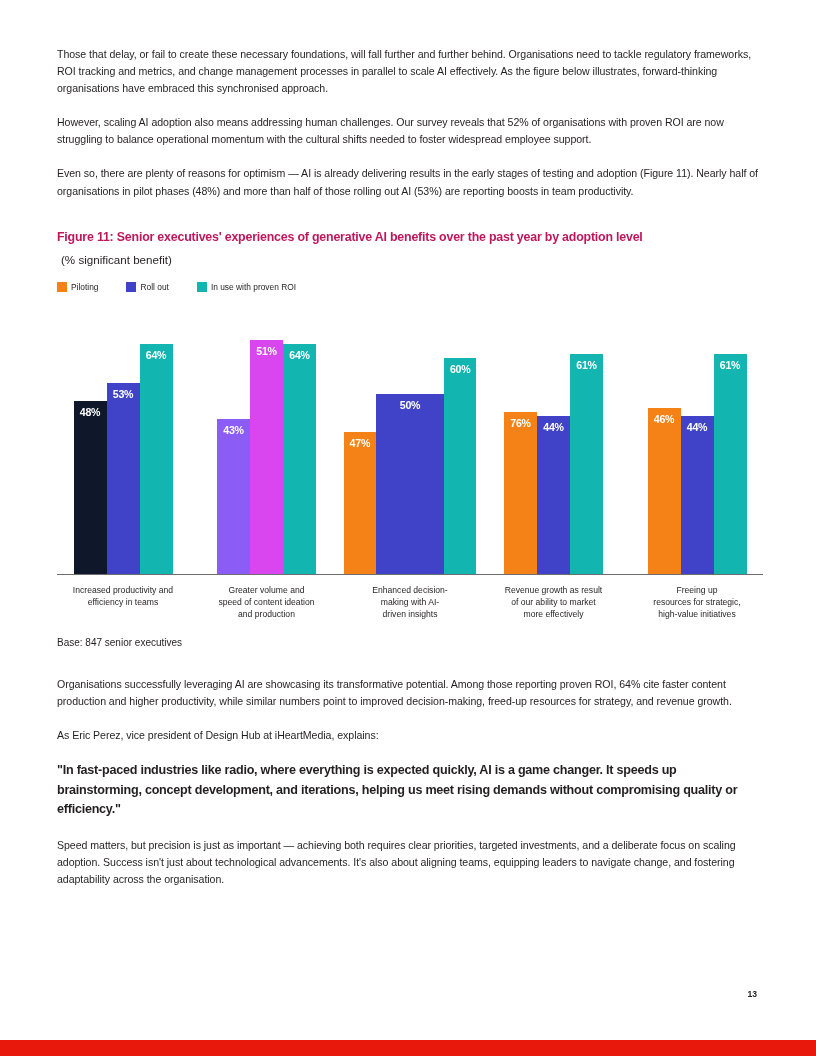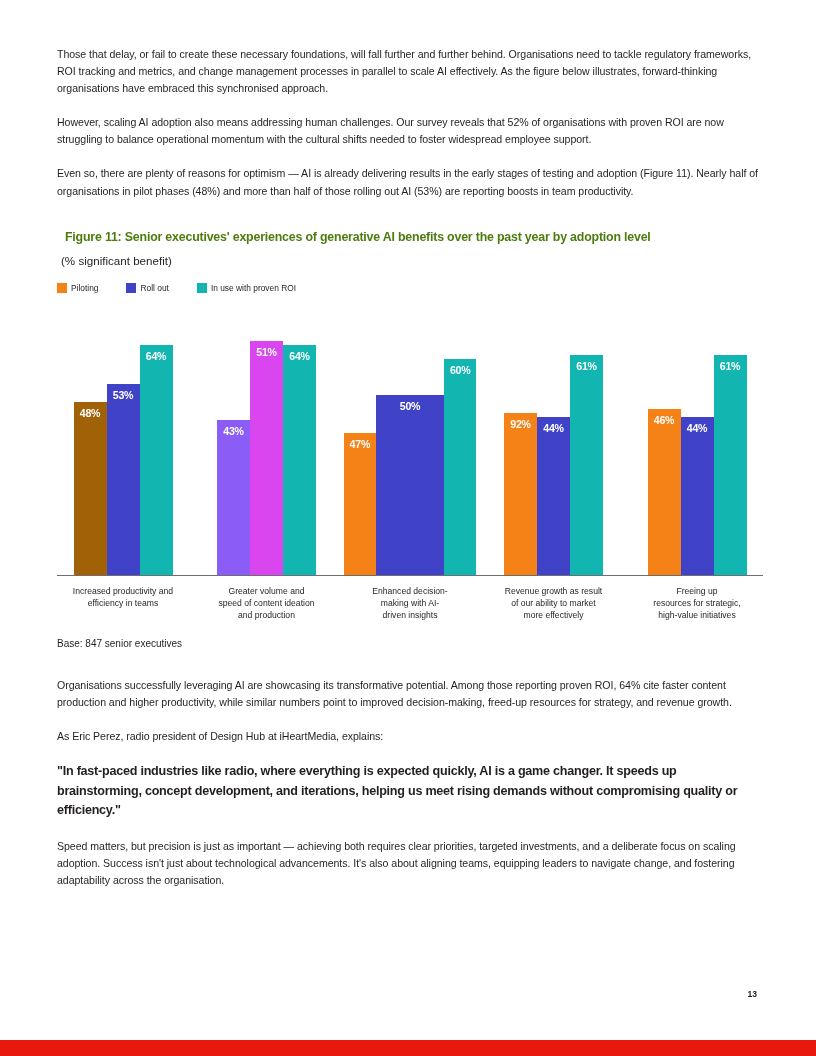--- a/index.html
+++ b/index.html
@@ -35,23 +35,23 @@
     letter-spacing: -0.05px;
     color: #231f20;
   }
   p.body-text:last-child { margin-bottom: 0; }
 
   .fig-block { margin-top: 29px; }
   .fig-title {
     font-size: 12.4px;
     font-weight: bold;
     line-height: 16px;
-    margin: 8px;
+    margin: 0;
     letter-spacing: -0.2px;
-    color: #4d7c0f;
+    color: #be185d;
   }
   .fig-subtitle {
     font-size: 11.6px;
     line-height: 16px;
     margin: 7px 0 0 4px;
     color: #231f20;
   }
 
   
   .legend {
@@ -198,21 +198,21 @@
           </div>
           <div class="legend-item">
             <span class="legend-swatch" style="background: rgb(18, 181, 176);"></span>
             <span class="legend-label">In use with proven ROI</span>
           </div>
         </div>
 
       <div class="chart">
         <div class="plot" id="plot">
             <div class="group">
-              <div class="bar" style="height: 172.541px; background: #a16207;">
+              <div class="bar" style="height: 172.541px; background: #0f172a;">
                 <span class="bar-value">48%</span>
               </div>
               <div class="bar" style="height: 190.514px; background: rgb(64, 67, 200);">
                 <span class="bar-value">53%</span>
               </div>
               <div class="bar" style="height: 230.054px; background: rgb(18, 181, 176);">
                 <span class="bar-value">64%</span>
               </div>
             </div>
             <div class="group">
@@ -232,21 +232,21 @@
               </div>
               <div class="bar" style="height: 179.73px; background: rgb(64, 67, 200); padding-left: 37px;">
                 <span class="bar-value">50%</span>
               </div>
               <div class="bar" style="height: 215.676px; background: rgb(18, 181, 176);">
                 <span class="bar-value">60%</span>
               </div>
             </div>
             <div class="group">
               <div class="bar" style="height: 161.757px; background: rgb(245, 130, 22);">
-                <span class="bar-value">92%</span>
+                <span class="bar-value">76%</span>
               </div>
               <div class="bar" style="height: 158.162px; background: rgb(64, 67, 200);">
                 <span class="bar-value">44%</span>
               </div>
               <div class="bar" style="height: 219.27px; background: rgb(18, 181, 176);">
                 <span class="bar-value">61%</span>
               </div>
             </div>
             <div class="group">
               <div class="bar" style="height: 165.351px; background: rgb(245, 130, 22);">
@@ -269,21 +269,21 @@
           <div class="cat-label">Enhanced decision-<br>making with AI-<br>driven insights</div>
           <div class="cat-label">Revenue growth as result<br>of our ability to market<br>more effectively</div>
           <div class="cat-label">Freeing up<br>resources for strategic,<br>high-value initiatives</div>
         </div>
 
       <p class="base-note">Base: 847 senior executives</p>
     </div>
 
     <div class="after-chart">
       <p class="body-text">Organisations successfully leveraging AI are showcasing its transformative potential. Among those reporting proven ROI, 64% cite faster content production and higher productivity, while similar numbers point to improved decision-making, freed-up resources for strategy, and revenue growth.</p>
-      <p class="body-text">As Eric Perez, radio president of Design Hub at iHeartMedia, explains:</p>
+      <p class="body-text">As Eric Perez, vice president of Design Hub at iHeartMedia, explains:</p>
       <p class="quote">"In fast-paced industries like radio, where everything is expected quickly, AI is a game changer. It speeds up brainstorming, concept development, and iterations, helping us meet rising demands without compromising quality or efficiency."</p>
       <p class="body-text">Speed matters, but precision is just as important — achieving both requires clear priorities, targeted investments, and a deliberate focus on scaling adoption. Success isn't just about technological advancements. It's also about aligning teams, equipping leaders to navigate change, and fostering adaptability across the organisation.</p>
     </div>
 
   </div>
 
   <div class="page-number">13</div>
   <div class="footer-bar" style="background: rgb(232, 24, 12);"></div>
 
 </div>

